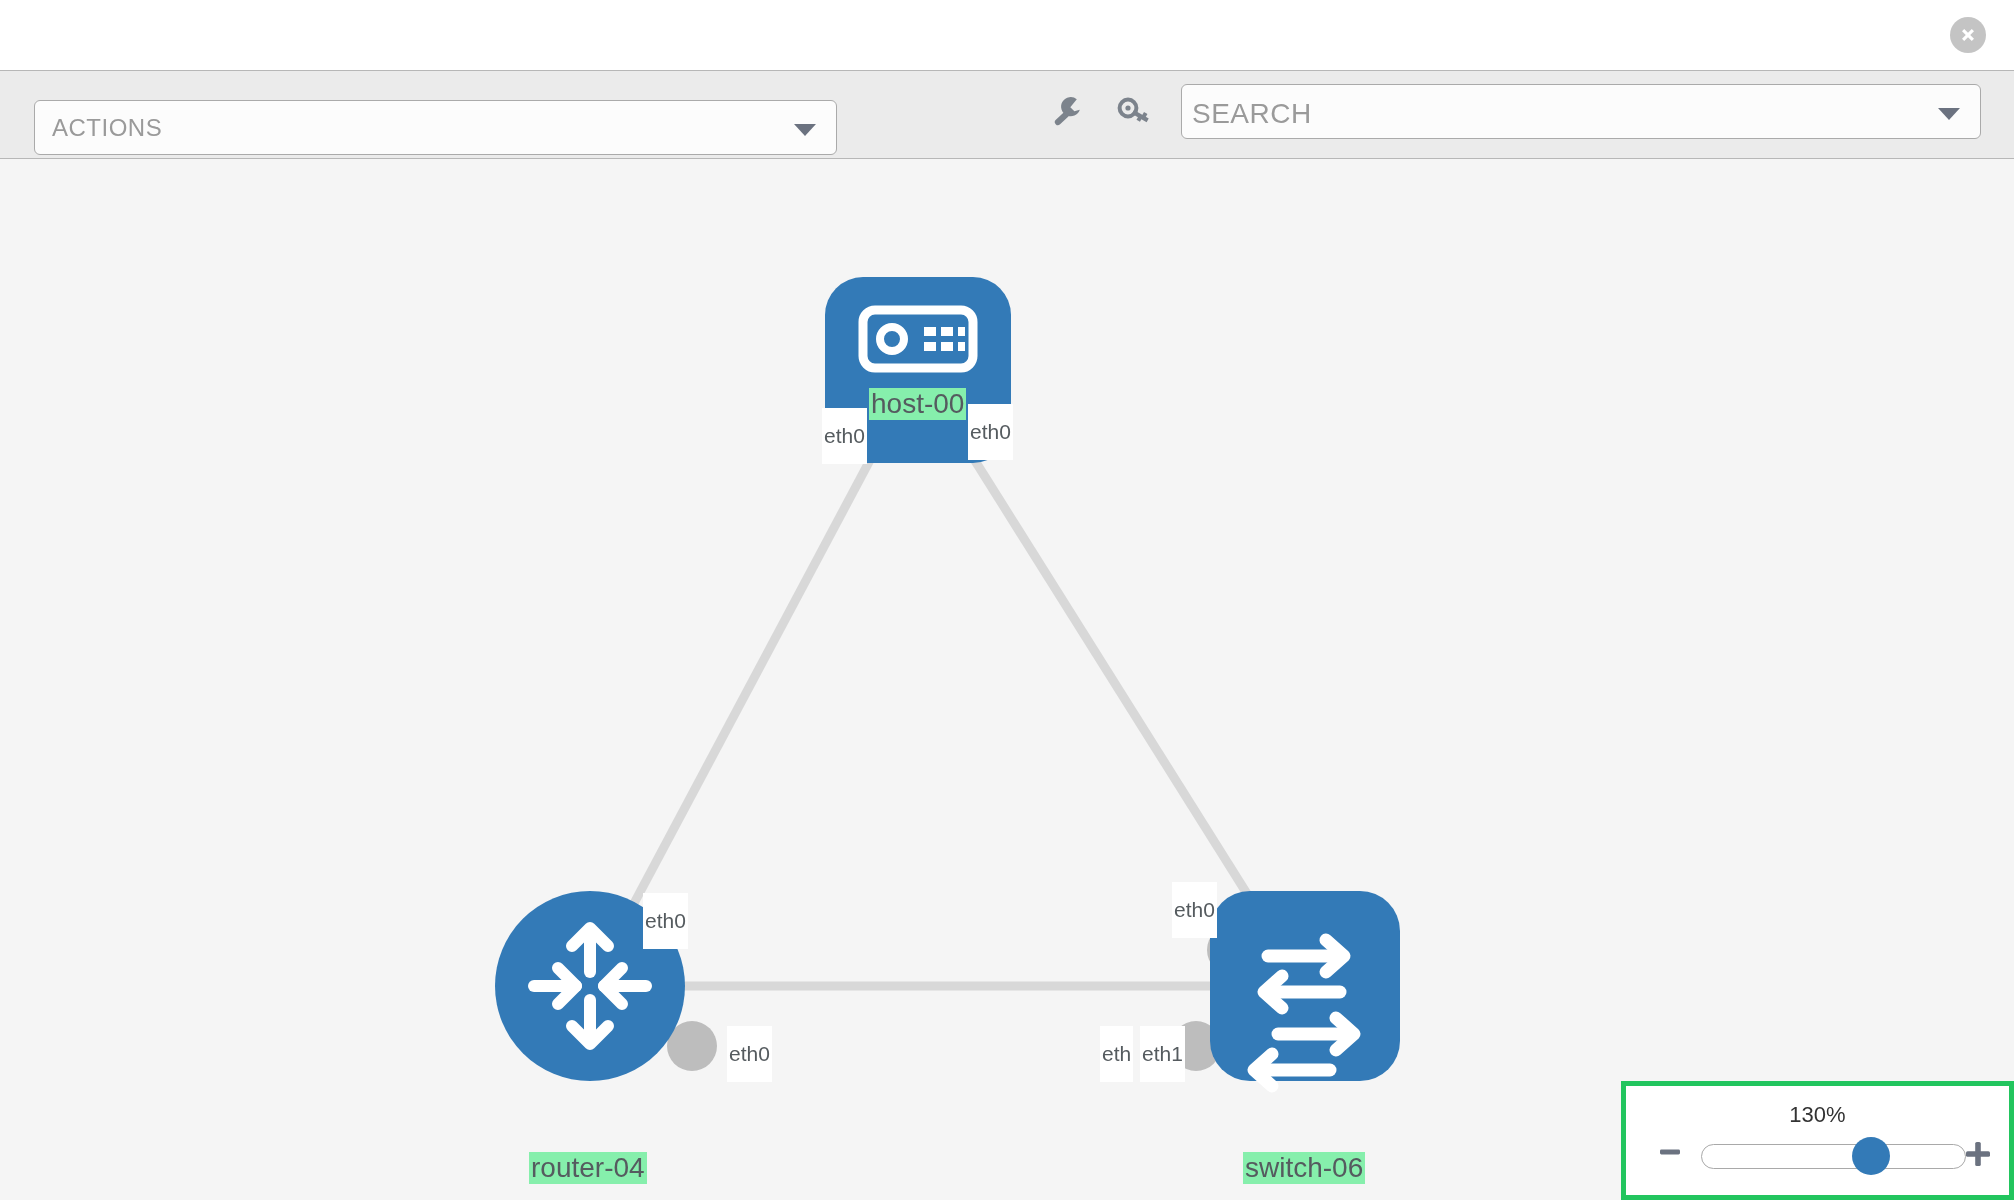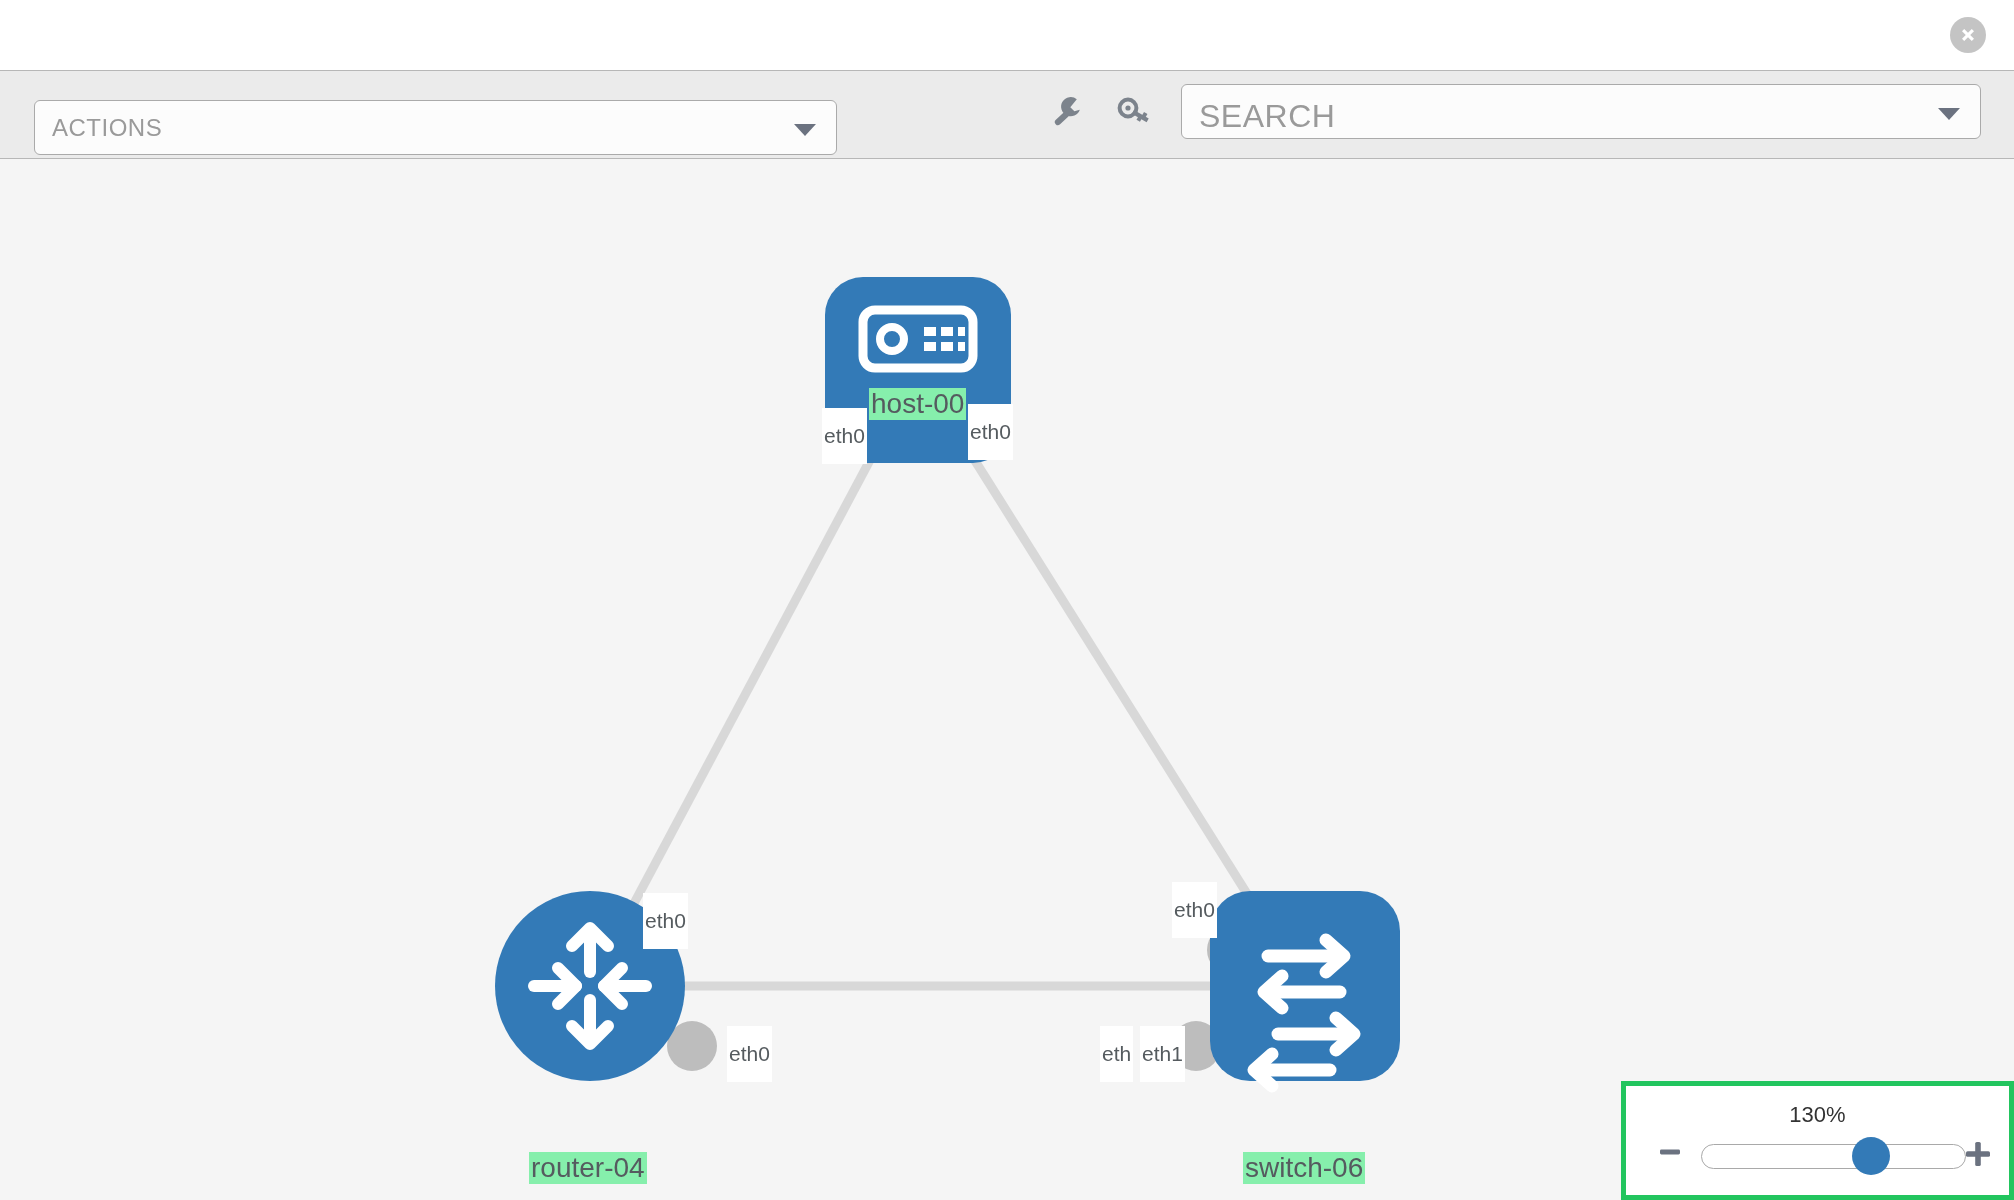--- a/index.html
+++ b/index.html
@@ -68,22 +68,22 @@
   .key-icon { left: 1114px; }
 
   .search-box {
     position: absolute; left: 1181px; top: 84px;
     width: 800px; height: 55px;
     background: #fcfcfc;
     border: 1px solid #aaaaaa;
     border-radius: 6px;
   }
   .search-label {
-    position: absolute; left: 17px; top: 13px;
-    font-size: 32px; color: #9a9a9a; letter-spacing: 0.5px;
+    position: absolute; left: 10px; top: 13px;
+    font-size: 28px; color: #9a9a9a; letter-spacing: 0.5px;
   }
 
   
   .canvas {
     position: absolute; left: 0; top: 160px;
     width: 2014px; height: 1040px;
     background: #f5f5f5;
     overflow: hidden;
   }
   .topology-svg { position: absolute; left:0; top:0; width: 2014px; height: 1040px; }

